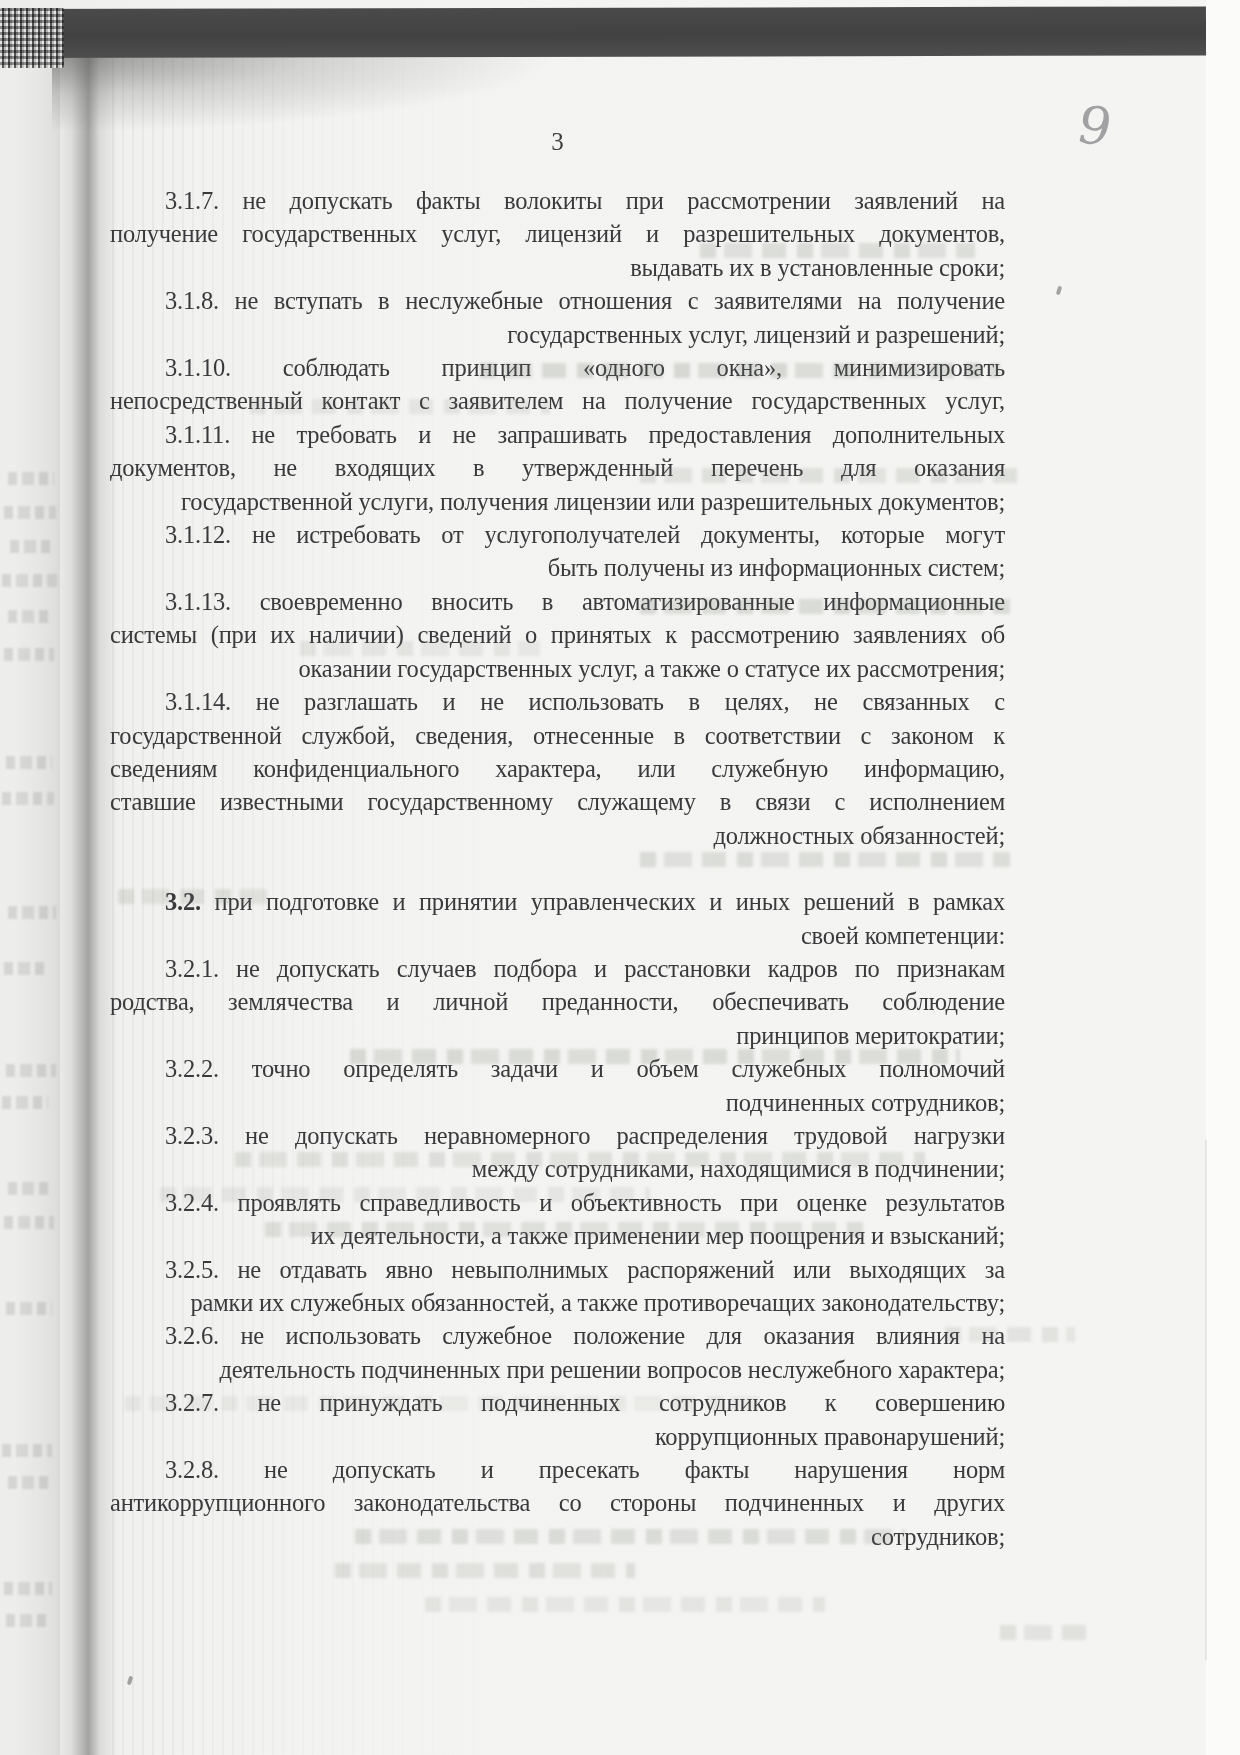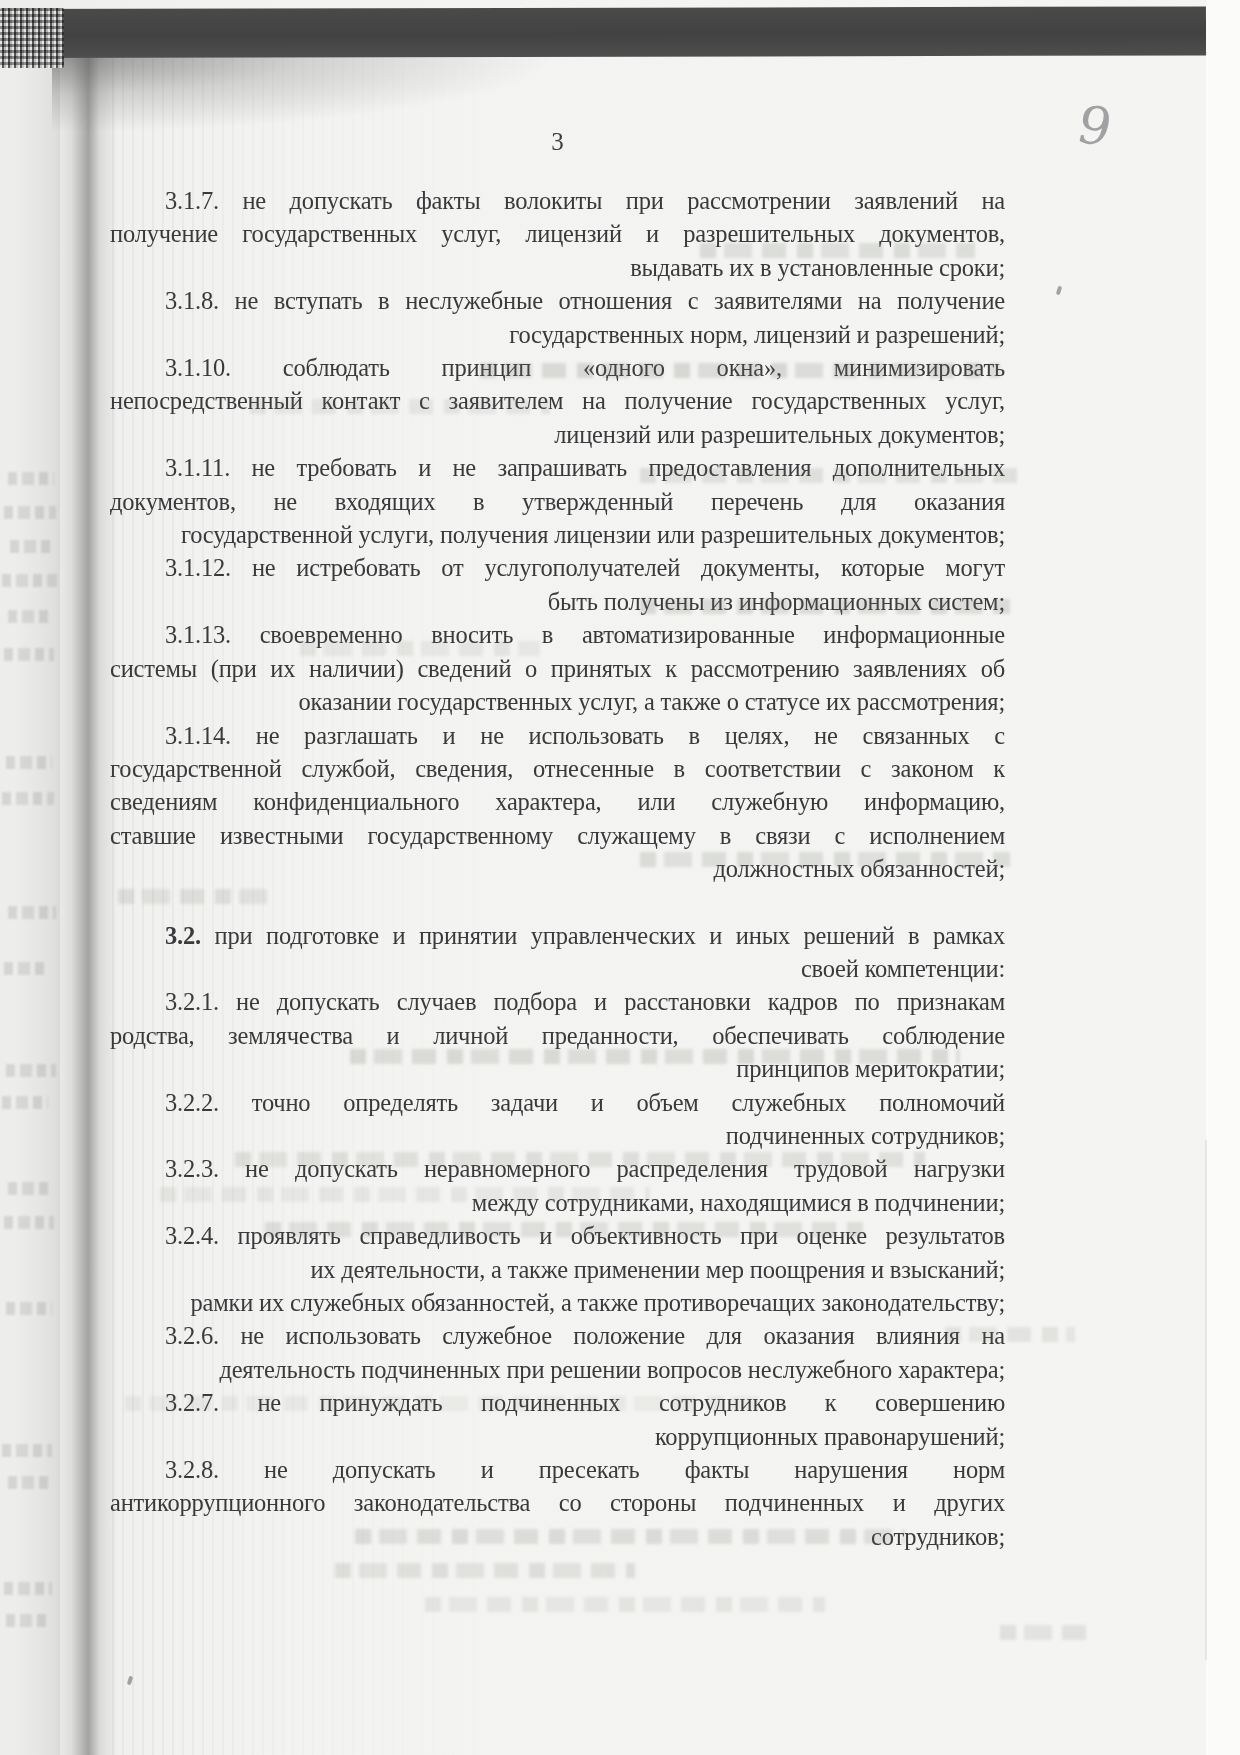--- a/index.html
+++ b/index.html
@@ -175,26 +175,25 @@
     <div class="handwritten-mark">9</div>
 
     <div class="body-text">
         <div class="para">
           <div class="line first just">3.1.7. не допускать факты волокиты при рассмотрении заявлений на</div>
           <div class="line just">получение государственных услуг, лицензий и разрешительных документов,</div>
           <div class="line">выдавать их в установленные сроки;</div>
         </div>
         <div class="para">
           <div class="line first just">3.1.8. не вступать в неслужебные отношения с заявителями на получение</div>
-          <div class="line">государственных норм, лицензий и разрешений;</div>
+          <div class="line">государственных услуг, лицензий и разрешений;</div>
         </div>
         <div class="para">
           <div class="line first just">3.1.10. соблюдать принцип «одного окна», минимизировать</div>
           <div class="line just">непосредственный контакт с заявителем на получение государственных услуг,</div>
-          <div class="line">лицензий или разрешительных документов;</div>
         </div>
         <div class="para">
           <div class="line first just">3.1.11. не требовать и не запрашивать предоставления дополнительных</div>
           <div class="line just">документов, не входящих в утвержденный перечень для оказания</div>
           <div class="line">государственной услуги, получения лицензии или разрешительных документов;</div>
         </div>
         <div class="para">
           <div class="line first just">3.1.12. не истребовать от услугополучателей документы, которые могут</div>
           <div class="line">быть получены из информационных систем;</div>
         </div>
@@ -225,20 +224,21 @@
         </div>
         <div class="para">
           <div class="line first just">3.2.3. не допускать неравномерного распределения трудовой нагрузки</div>
           <div class="line">между сотрудниками, находящимися в подчинении;</div>
         </div>
         <div class="para">
           <div class="line first just">3.2.4. проявлять справедливость и объективность при оценке результатов</div>
           <div class="line">их деятельности, а также применении мер поощрения и взысканий;</div>
         </div>
         <div class="para">
+          <div class="line first just">3.2.5. не отдавать явно невыполнимых распоряжений или выходящих за</div>
           <div class="line">рамки их служебных обязанностей, а также противоречащих законодательству;</div>
         </div>
         <div class="para">
           <div class="line first just">3.2.6. не использовать служебное положение для оказания влияния на</div>
           <div class="line">деятельность подчиненных при решении вопросов неслужебного характера;</div>
         </div>
         <div class="para">
           <div class="line first just">3.2.7. не принуждать подчиненных сотрудников к совершению</div>
           <div class="line">коррупционных правонарушений;</div>
         </div>

